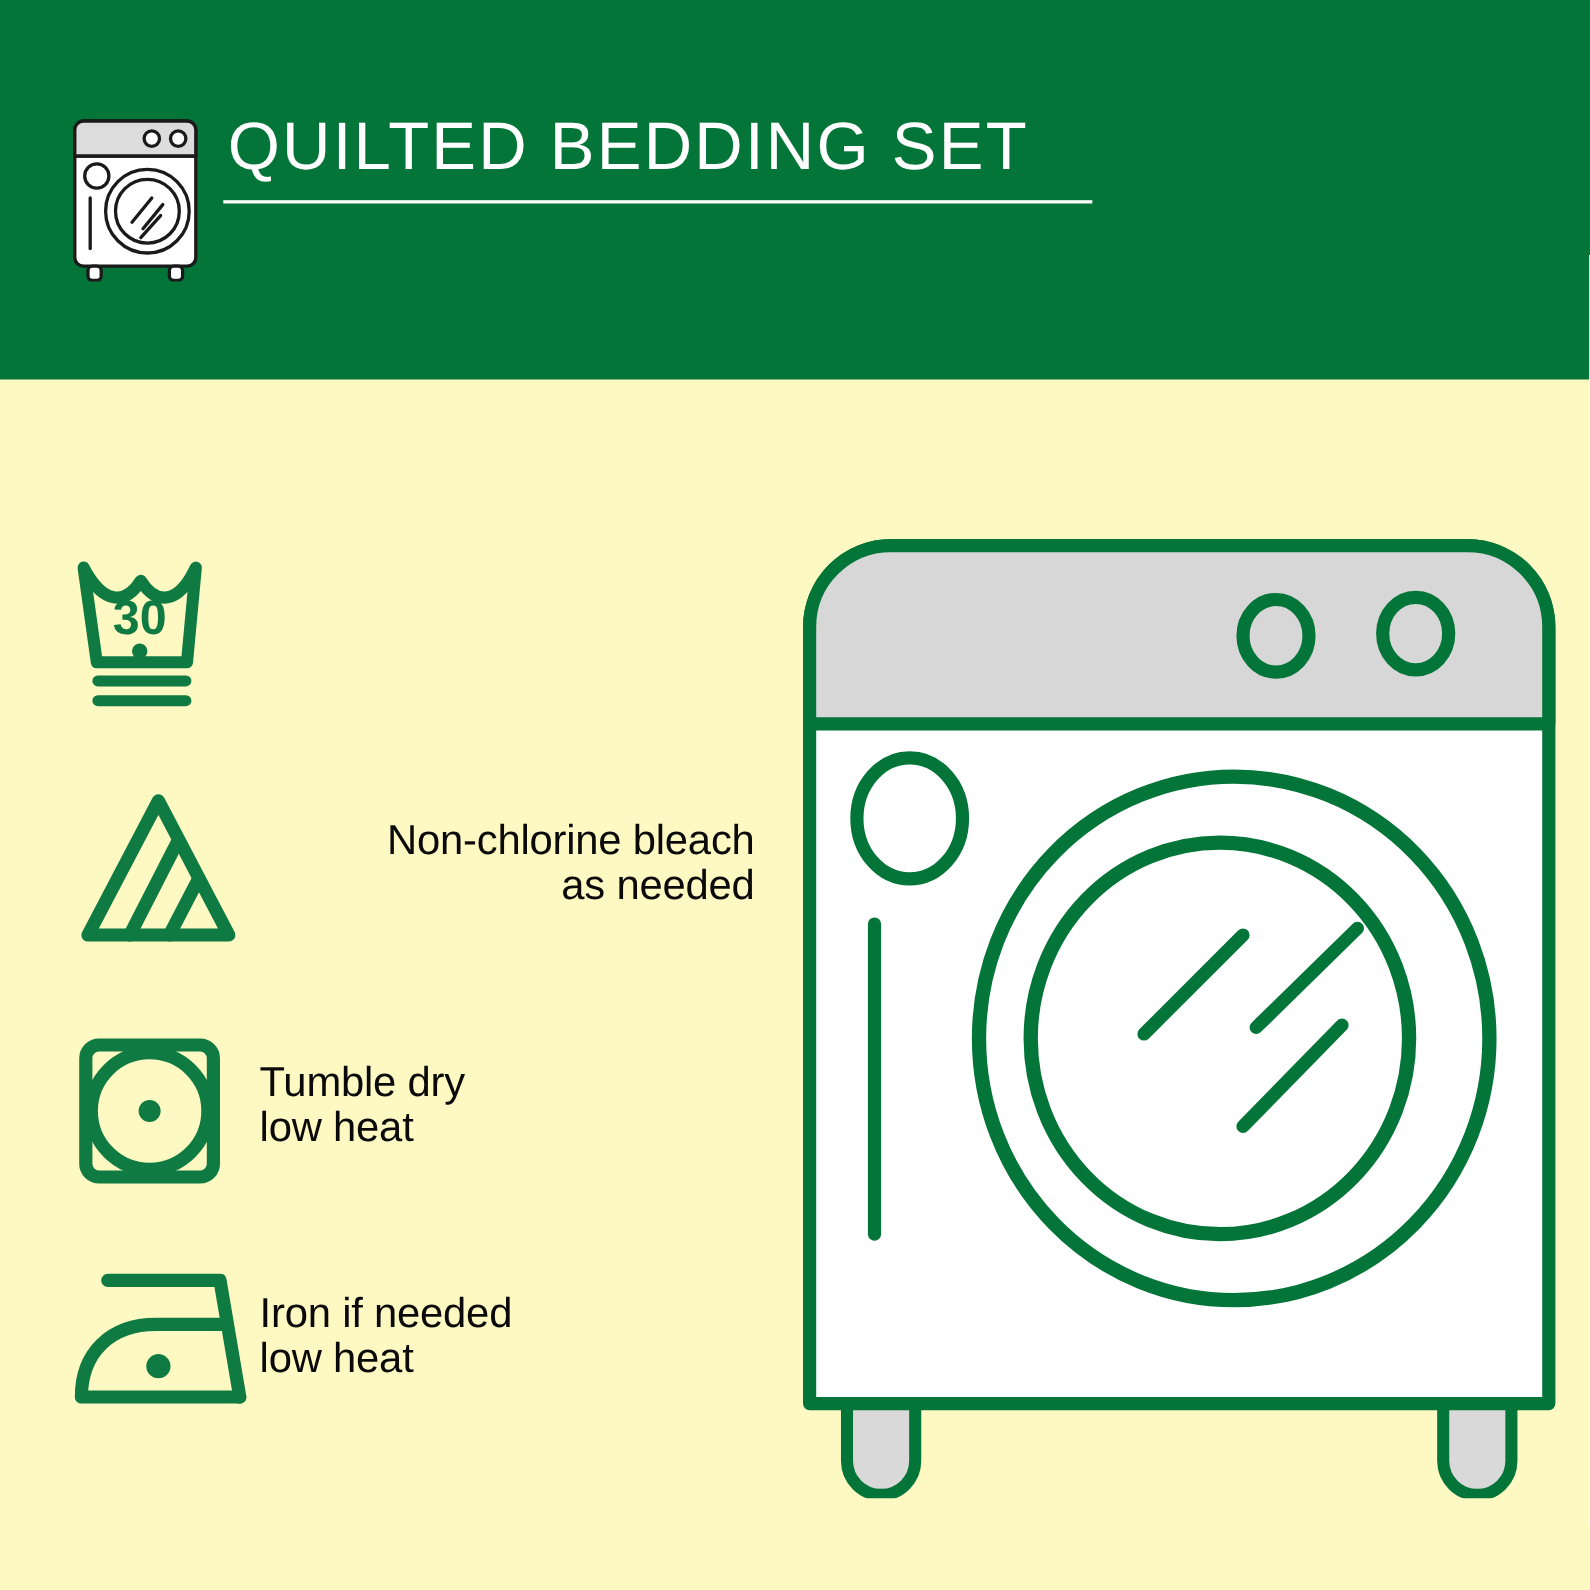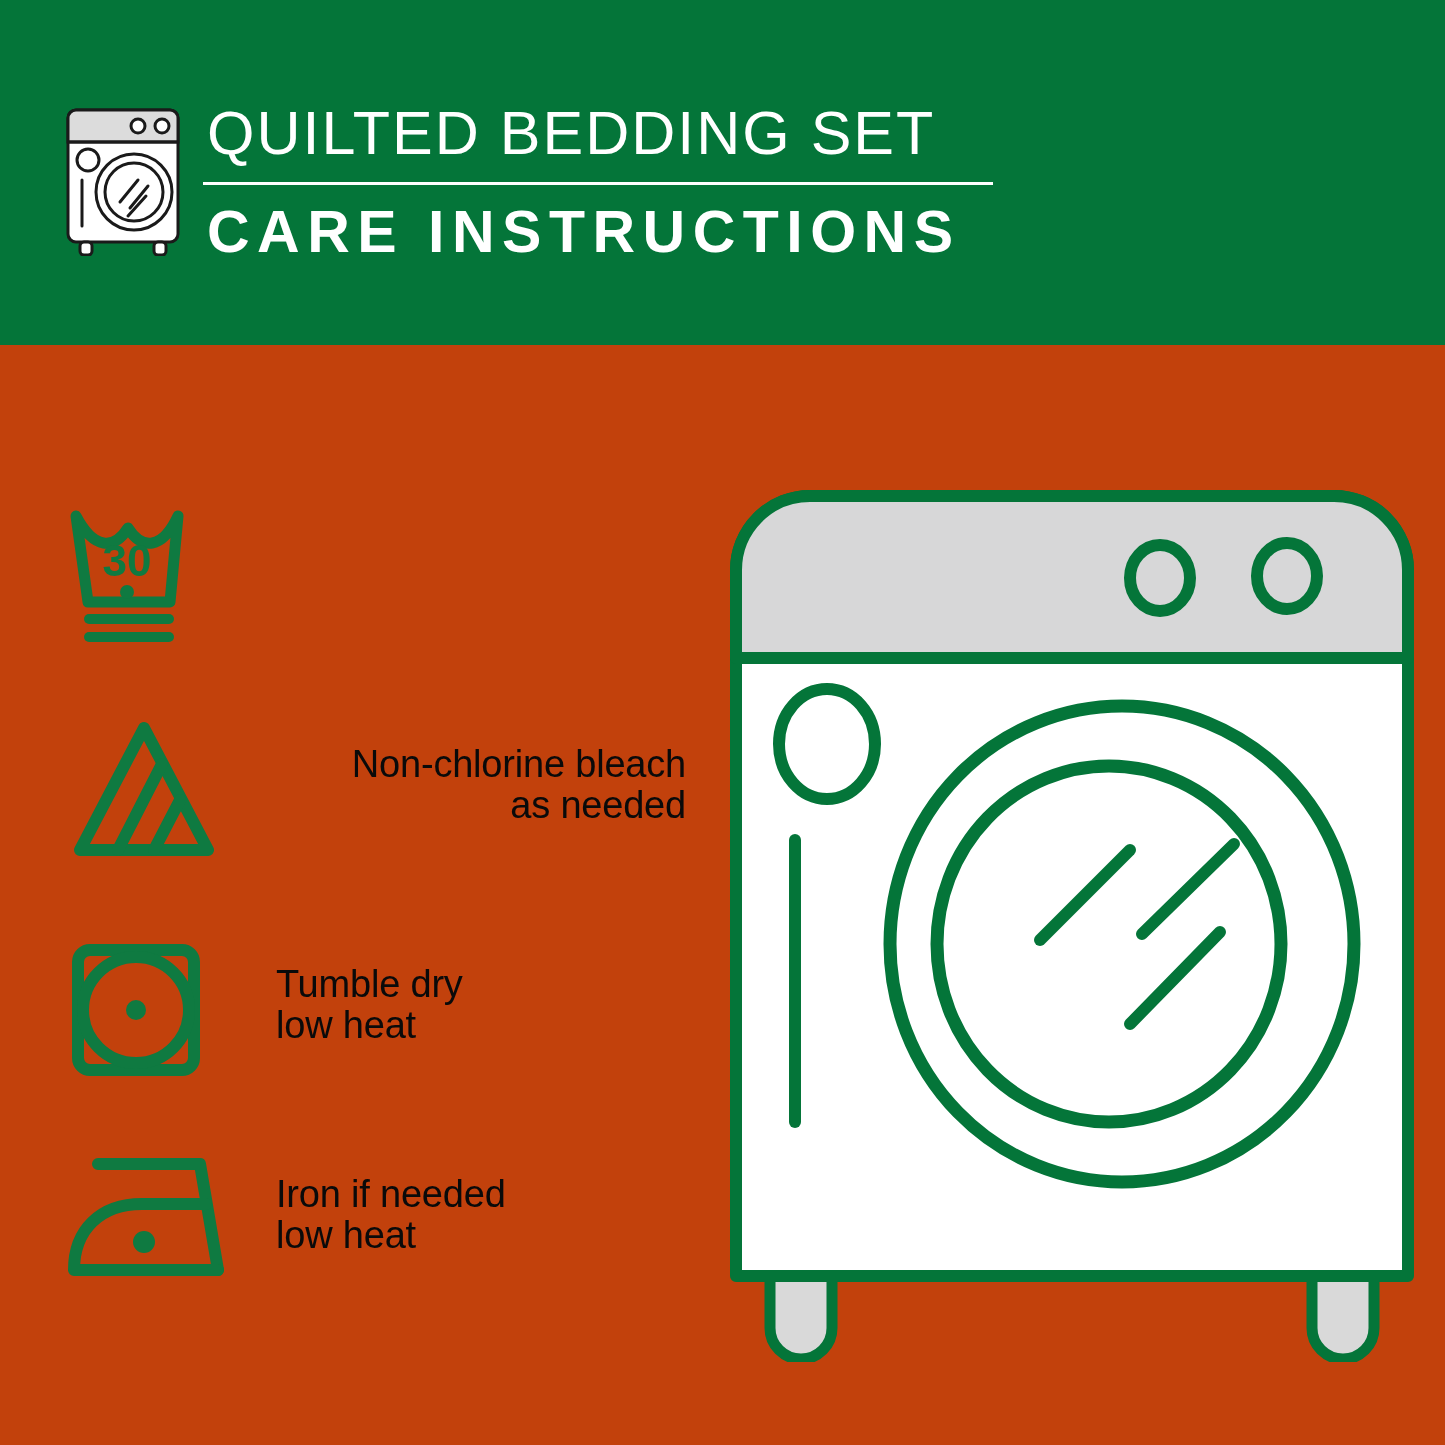--- a/index.html
+++ b/index.html
@@ -7,21 +7,21 @@
     padding: 0;
     background: #ffffff;
   }
   body {
     font-family: "Liberation Sans", sans-serif;
   }
   #page {
     position: relative;
     width: 1445px;
     height: 1445px;
-    background: #c2410c;
+    background: #fef9c3;
     overflow: hidden;
     text-decoration: underline;
   }
 
   
   #header {
     position: absolute;
     left: 0;
     top: 0;
     width: 1445px;
@@ -70,21 +70,20 @@
     padding: 0 0 0 4px;
   }
 
   
   .care-row {
     position: absolute;
     display: flex;
     align-items: flex-start;
     left: 66px;
     width: 620px;
-    gap: 40px;
   }
   .care-symbol {
     flex: 0 0 auto;
     width: 170px;
     display: flex;
     align-items: flex-start;
     justify-content: flex-start;
   }
   .care-text {
     flex: 1 1 auto;
@@ -146,21 +145,20 @@
         <line x1="66" y1="112" x2="84" y2="92" stroke="#1a1a1a" stroke-width="3" stroke-linecap="round"></line>
 
         <rect x="18" y="138" width="12" height="13" rx="4" ry="4" fill="#ffffff" stroke="#1a1a1a" stroke-width="3"></rect>
         <rect x="92" y="138" width="12" height="13" rx="4" ry="4" fill="#ffffff" stroke="#1a1a1a" stroke-width="3"></rect>
       </svg>
     </div>
 
     <div id="header-text">
       <div class="title-main">QUILTED BEDDING SET</div>
       <div class="title-divider"></div>
-      <div class="title-sub">CARE INSTRUCTIONS</div>
     </div>
 
   </div>
 
   <div class="care-row" id="row-wash">
     <div class="care-symbol">
       <svg viewBox="0 0 150 152" width="150" height="152" xmlns="http://www.w3.org/2000/svg">
         <g fill="none" stroke="#0F7A41" stroke-width="11" stroke-linecap="round" stroke-linejoin="round">
 
           <path d="M10 18 C 28 52, 48 52, 62 30 C 76 52, 96 52, 112 18 L 104 104 L 22 104 Z"></path>

